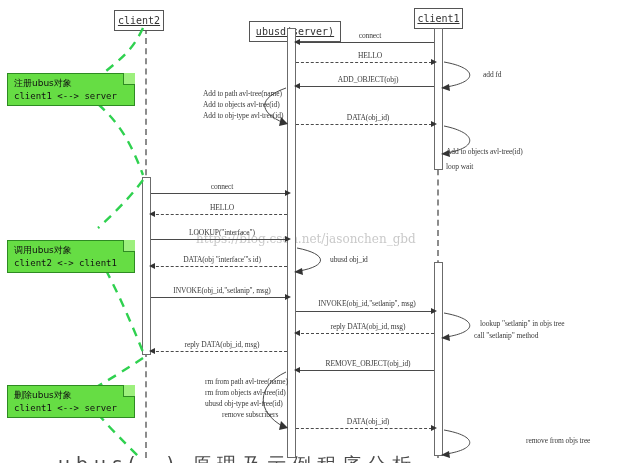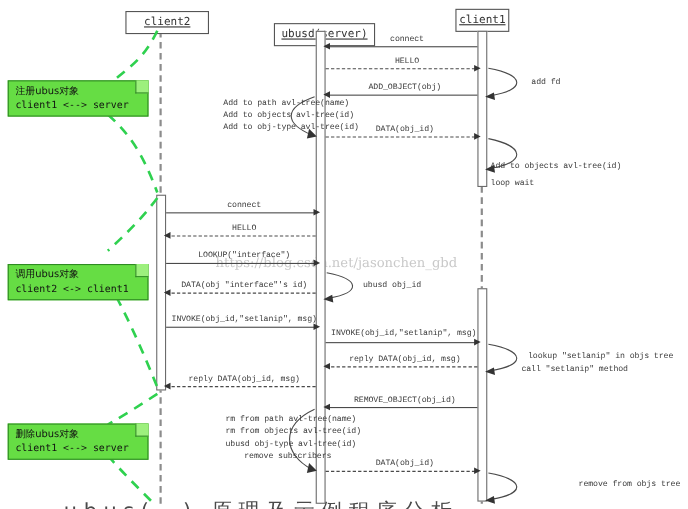--- a/index.html
+++ b/index.html
@@ -50,21 +50,21 @@
     border-bottom:3px solid transparent;
     border-left:6px solid #333;
   }
   .arrow-l{
     border-top:3px solid transparent;
     border-bottom:3px solid transparent;
     border-right:6px solid #333;
   }
   .lbl{
     position:absolute;
-    font-family:Liberation Mono, monospace;
+    font-family:Liberation Serif, serif;
     font-size:7.5px;
     color:#3a3a3a;
     white-space:nowrap;
     line-height:10px;
     letter-spacing:-0.1px;
   }
   .lbl.center{ transform:translateX(-50%); }
   .note{
     position:absolute;
     background:#66dd44;
@@ -106,21 +106,21 @@
 <body>
 
 <div id="root">
 
   <div class="watermark" style="left:196px;top:232px;">https://blog.csdn.net/jasonchen_gbd</div>
 
   <div class="lifeline" style="left:145px;top:28px;height:430px;"></div>
   <div class="lifeline" style="left:290px;top:28px;height:430px;"></div>
   <div class="lifeline" style="left:437px;top:28px;height:430px;"></div>
 
-  <div class="lifeline-head" style="left:114px;top:10px;width:76px;height:21px;">
+  <div class="lifeline-head" style="left:114px;top:10px;width:50px;height:21px;">
     <span>client2</span>
   </div>
   <div class="lifeline-head" style="left:249px;top:21px;width:92px;height:21px;">
     <span>ubusd(server)</span>
   </div>
   <div class="lifeline-head" style="left:414px;top:8px;width:49px;height:21px;">
     <span>client1</span>
   </div>
 
   <div class="activation" style="left:287px;top:28px;height:430px;"></div>

